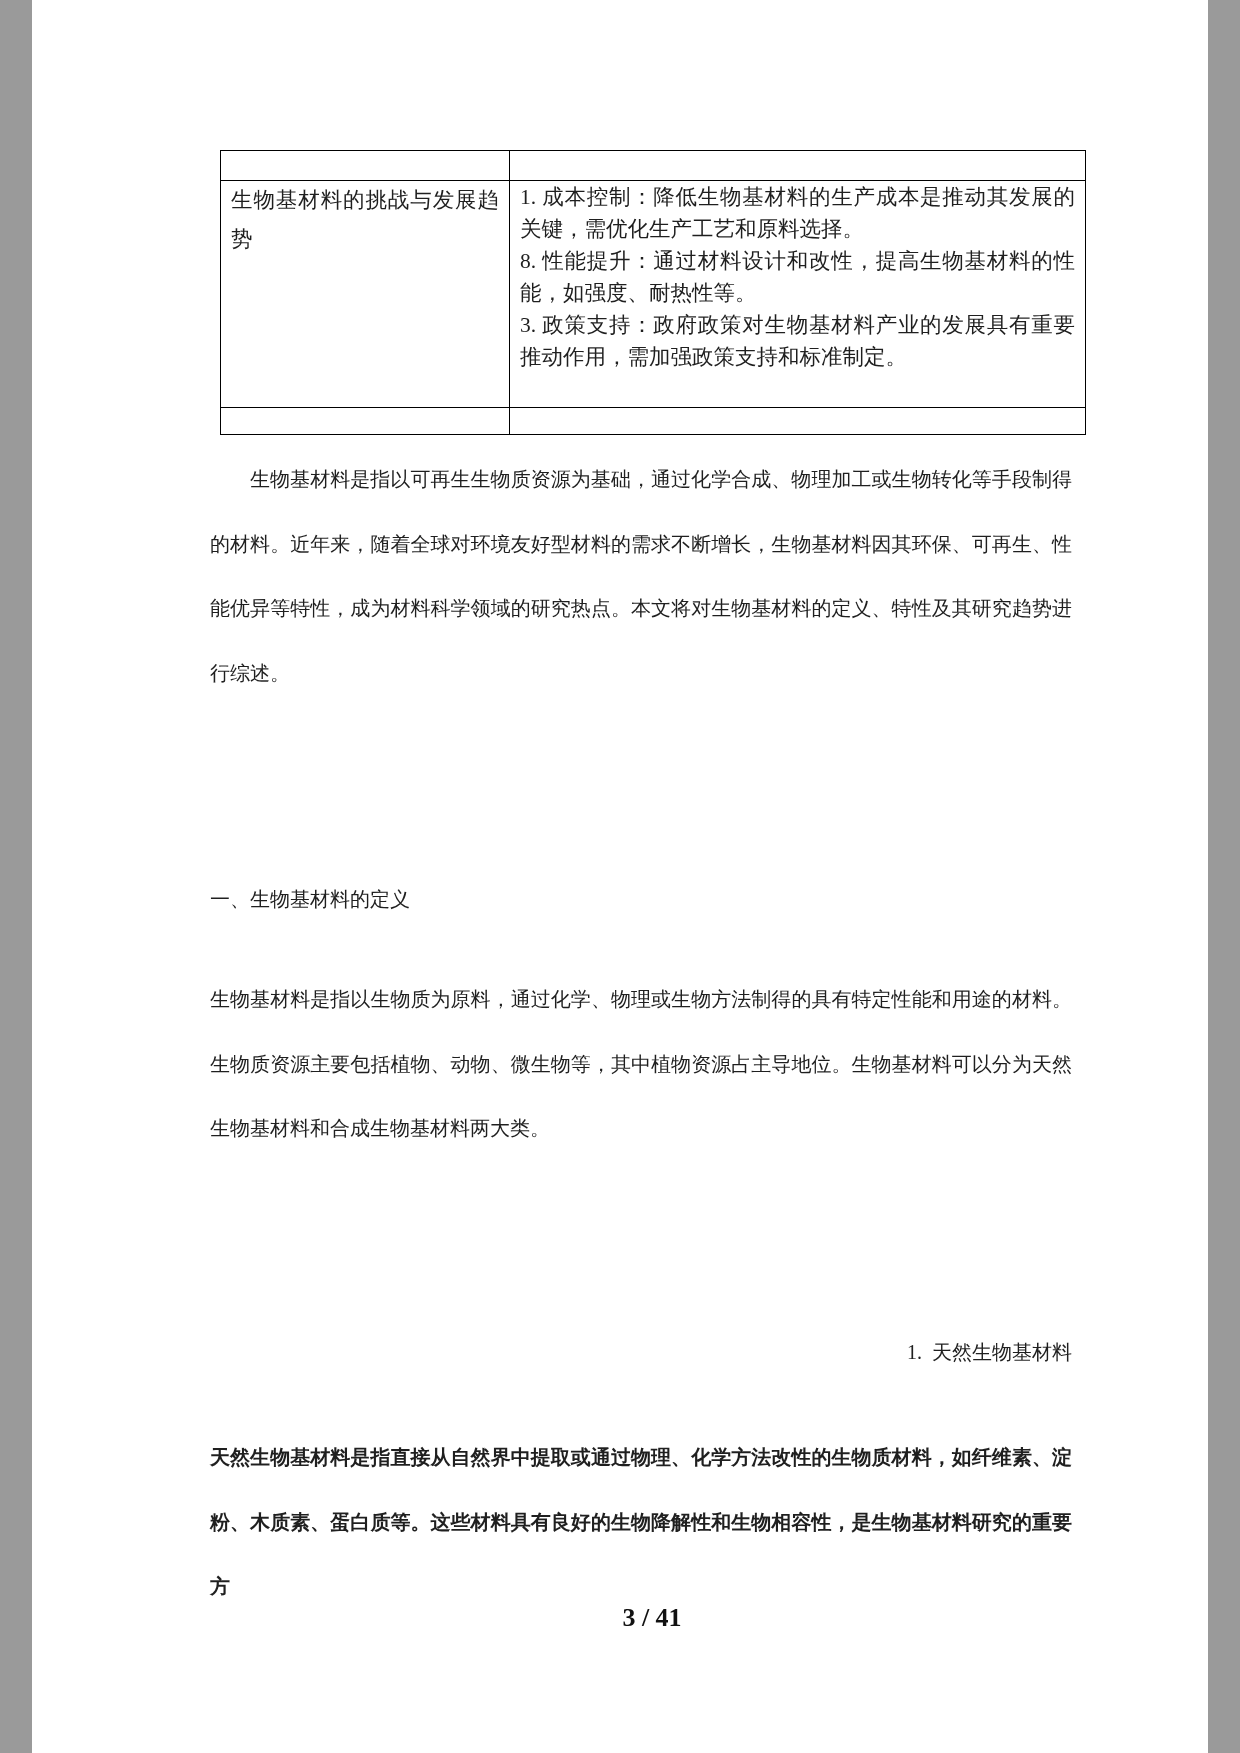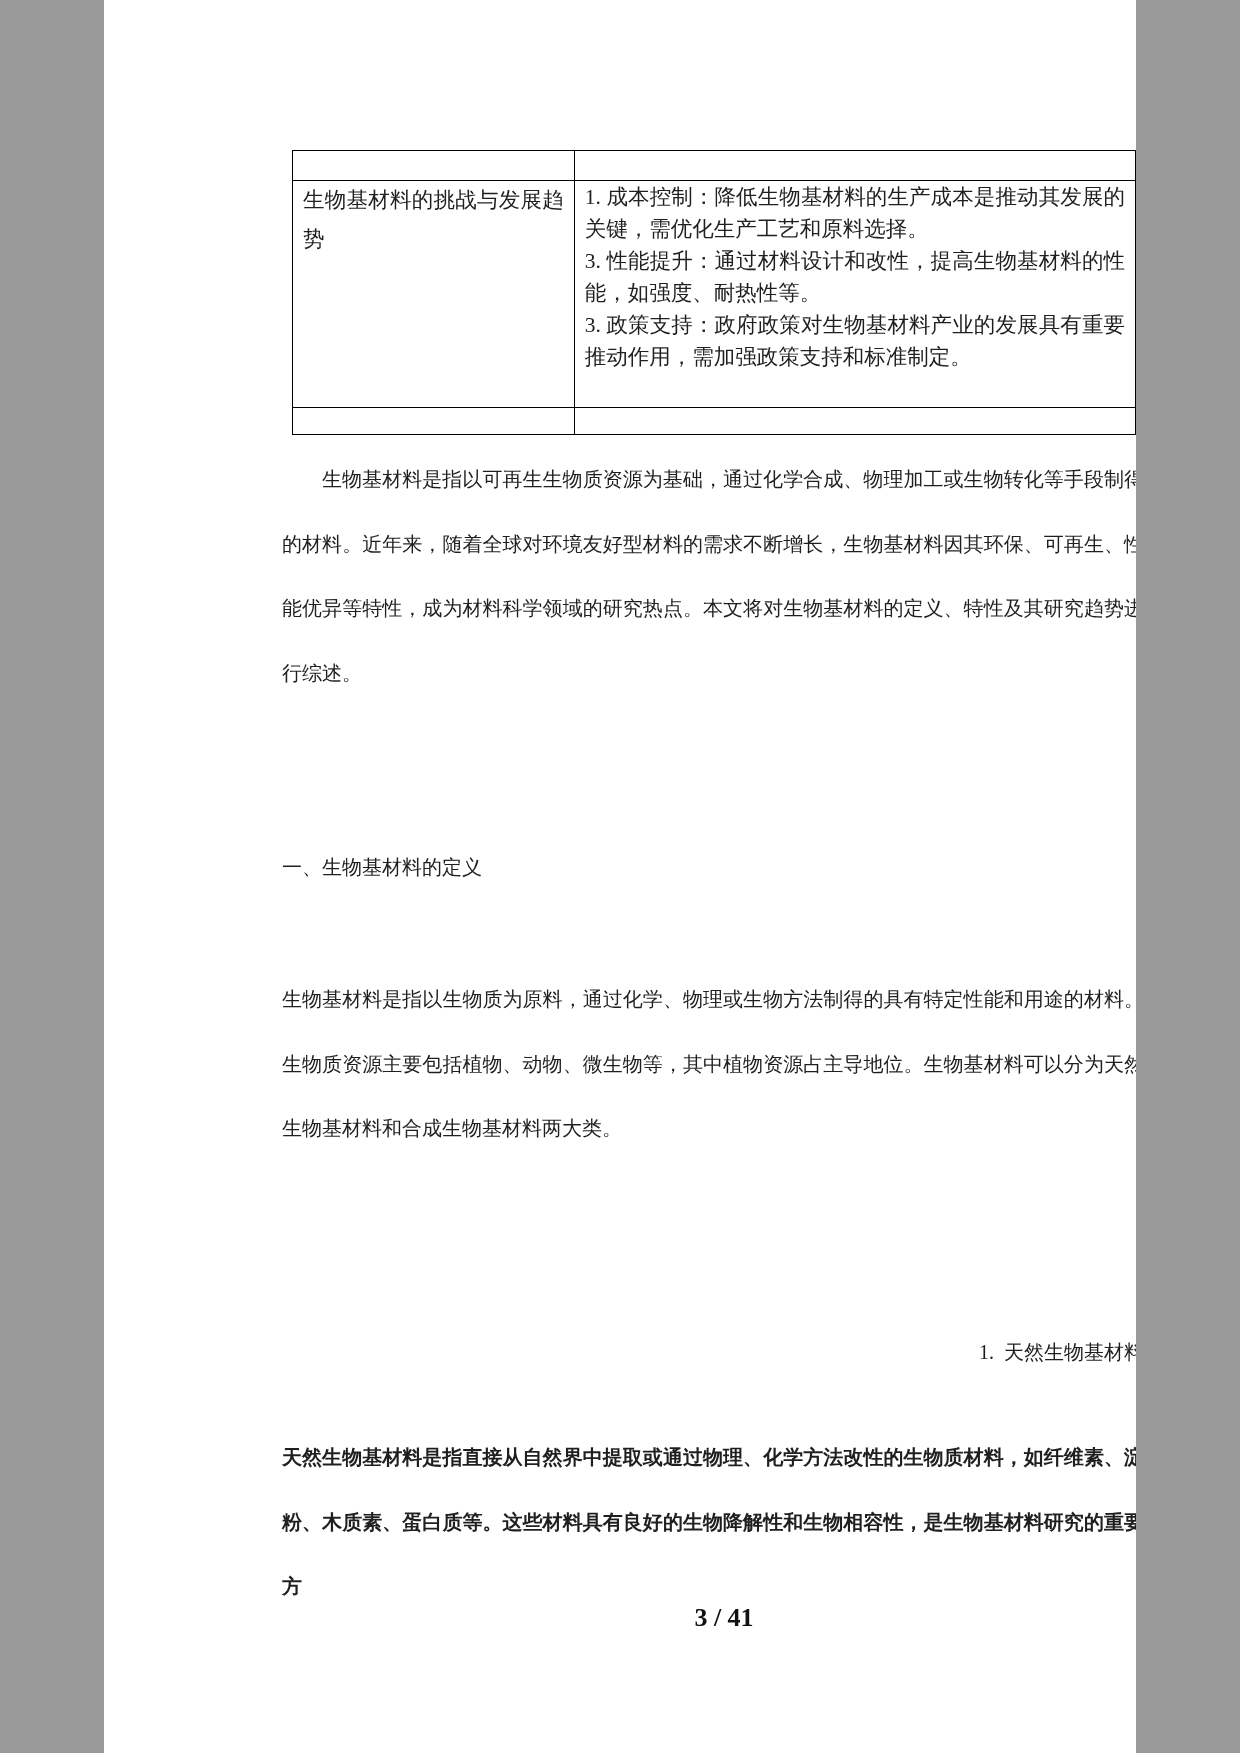--- a/index.html
+++ b/index.html
@@ -2,21 +2,21 @@
 <html><head>
 <meta charset="utf-8">
 <style>
   html, body {
     margin: 0;
     padding: 0;
     background: #9a9a9a;
   }
   .page {
     position: relative;
-    width: 1032px;
+    width: 1176px;
     height: 1753px;
     margin: 0 auto;
     background: #ffffff;
     overflow: hidden;
     font-family: "Liberation Serif", serif;
     color: #1f1f1f;
   }
 
   
   .doc-table {
@@ -57,21 +57,21 @@
   .flow {
     position: absolute;
     left: 178px;
     width: 862px;
     font-size: 20px;
     line-height: 64.5px;
     text-align: justify;
     text-justify: inter-character;
   }
   .para-intro      { top: 447px; text-indent: 40px; }
-  .heading-sec     { top: 835px;  text-align: left; }
+  .heading-sec     { top: 867px;  text-align: left; }
   .para-definition { top: 967px; }
   .heading-sub     { top: 1320px; text-align: right; white-space: pre-wrap; }
   .para-natural    { top: 1425px; font-weight: bold; }
 
   
   .page-footer {
     position: absolute;
     top: 1606px;
     left: 0;
     width: 1240px;
@@ -94,21 +94,21 @@
     </colgroup>
     <tbody>
       <tr class="row-empty-top">
         <td></td>
         <td></td>
       </tr>
       <tr class="row-main">
         <td class="cell-topic">生物基材料的挑战与发展趋势</td>
         <td class="cell-details">
           <div class="challenge-item">1. 成本控制：降低生物基材料的生产成本是推动其发展的关键，需优化生产工艺和原料选择。</div>
-          <div class="challenge-item">3. 性能提升：通过材料设计和改性，提高生物基材料的性能，如强度、耐热性等。</div>
+          <div class="challenge-item">8. 性能提升：通过材料设计和改性，提高生物基材料的性能，如强度、耐热性等。</div>
           <div class="challenge-item">3. 政策支持：政府政策对生物基材料产业的发展具有重要推动作用，需加强政策支持和标准制定。</div>
         </td>
       </tr>
       <tr class="row-empty-bottom">
         <td></td>
         <td></td>
       </tr>
     </tbody>
   </table>
 

